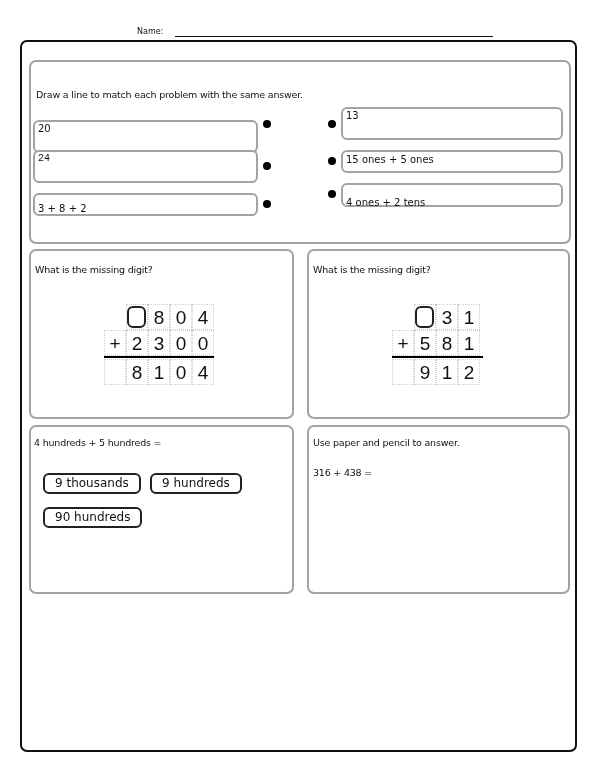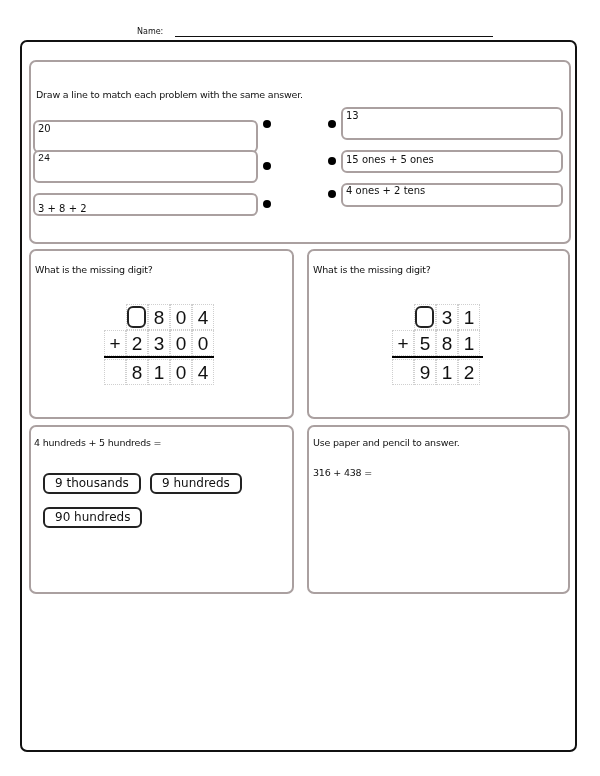--- a/index.html
+++ b/index.html
@@ -47,21 +47,21 @@
 <div class="dot" style="left:263px; top:120px;"></div>
 <div class="dot" style="left:263px; top:162px;"></div>
 <div class="dot" style="left:263px; top:200px;"></div>
 
 <div class="dot" style="left:328px; top:120px;"></div>
 <div class="dot" style="left:328px; top:157px;"></div>
 <div class="dot" style="left:328px; top:190px;"></div>
 
 <div class="mbox" style="left:341px; top:107px; width:222px; height:33px;">13</div>
 <div class="mbox" style="left:341px; top:150px; width:222px; height:23px; padding-top:2px;">15 ones + 5 ones</div>
-<div class="mbox" style="left:341px; top:183px; width:222px; height:24px; padding-top:0;">4 ones + 2 tens</div>
+<div class="mbox" style="left:341px; top:183px; width:222px; height:24px; padding-top:12px;">4 ones + 2 tens</div>
 
 <div class="panel" style="left:29px; top:249px; width:265px; height:170px;">
   <div class="prompt" style="left:4px; top:13px;">What is the missing digit?</div>
 </div>
 <div class="grid" style="left:0; top:0;">
 
   <div class="cell" style="left:126px; top:304px;"></div>
   <div class="blank" style="left:127px; top:306px;"></div>
   <div class="cell" style="left:148px; top:304px;">8</div>
   <div class="cell" style="left:170px; top:304px;">0</div>

